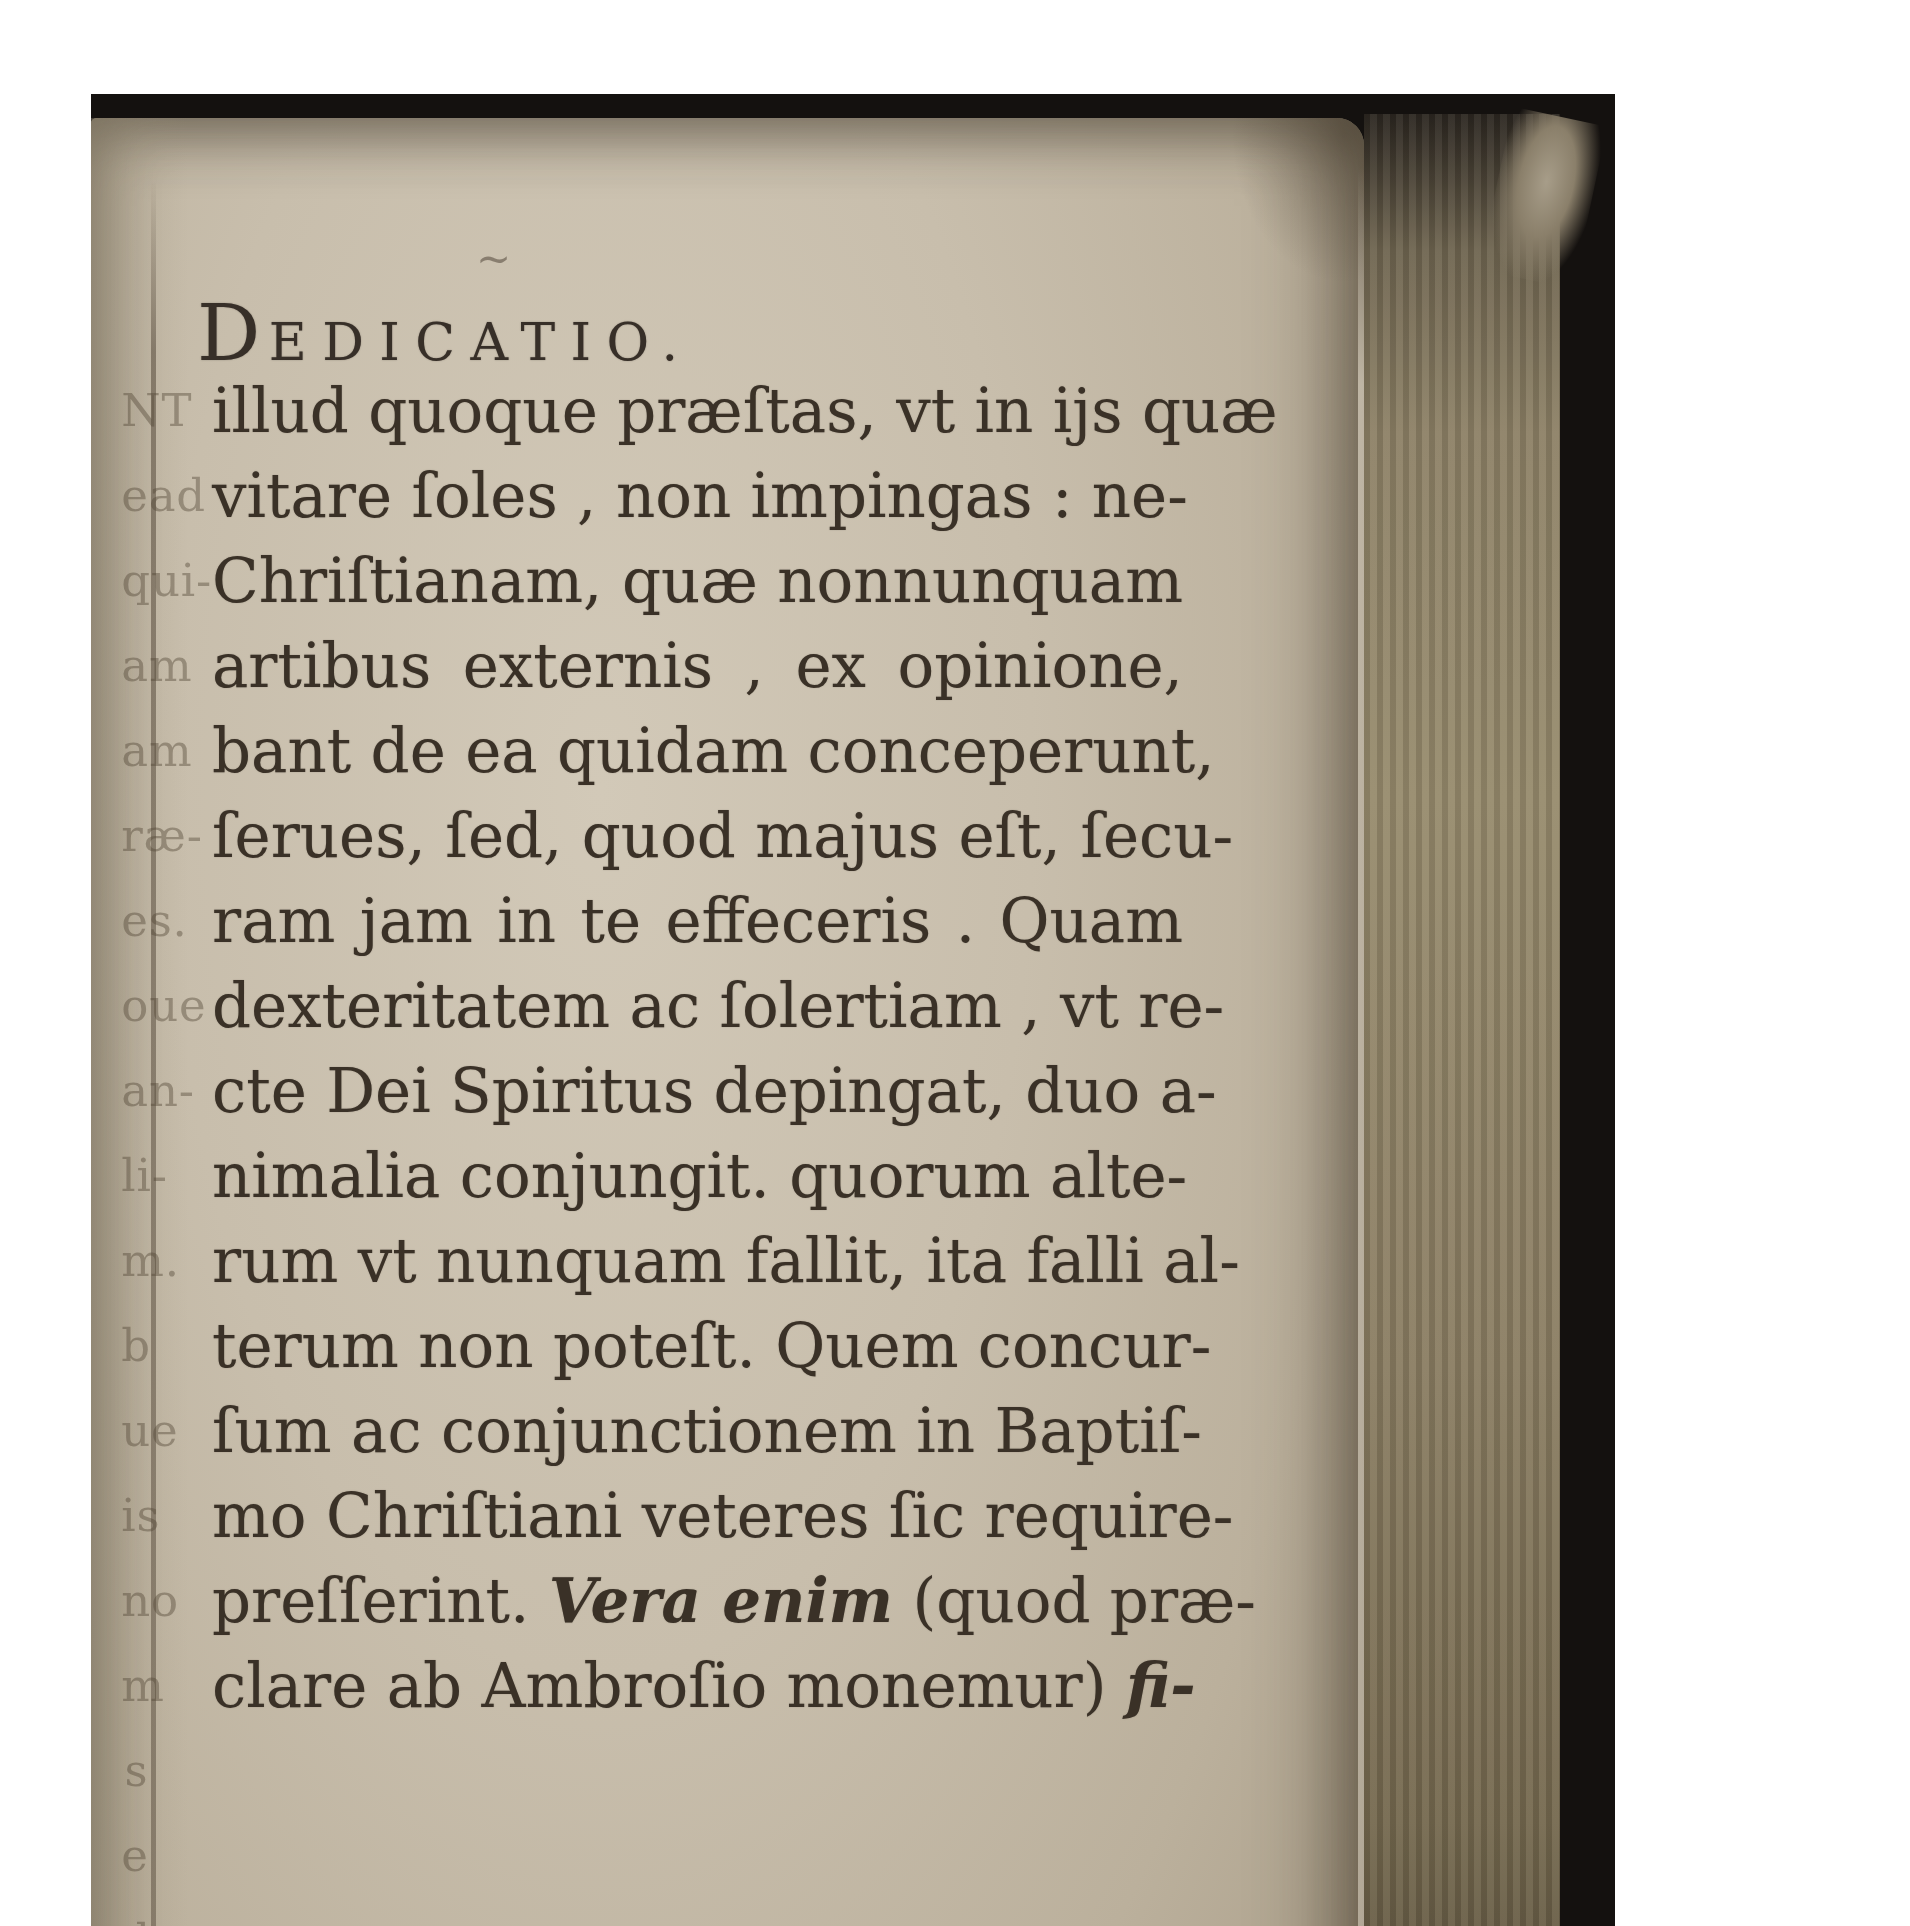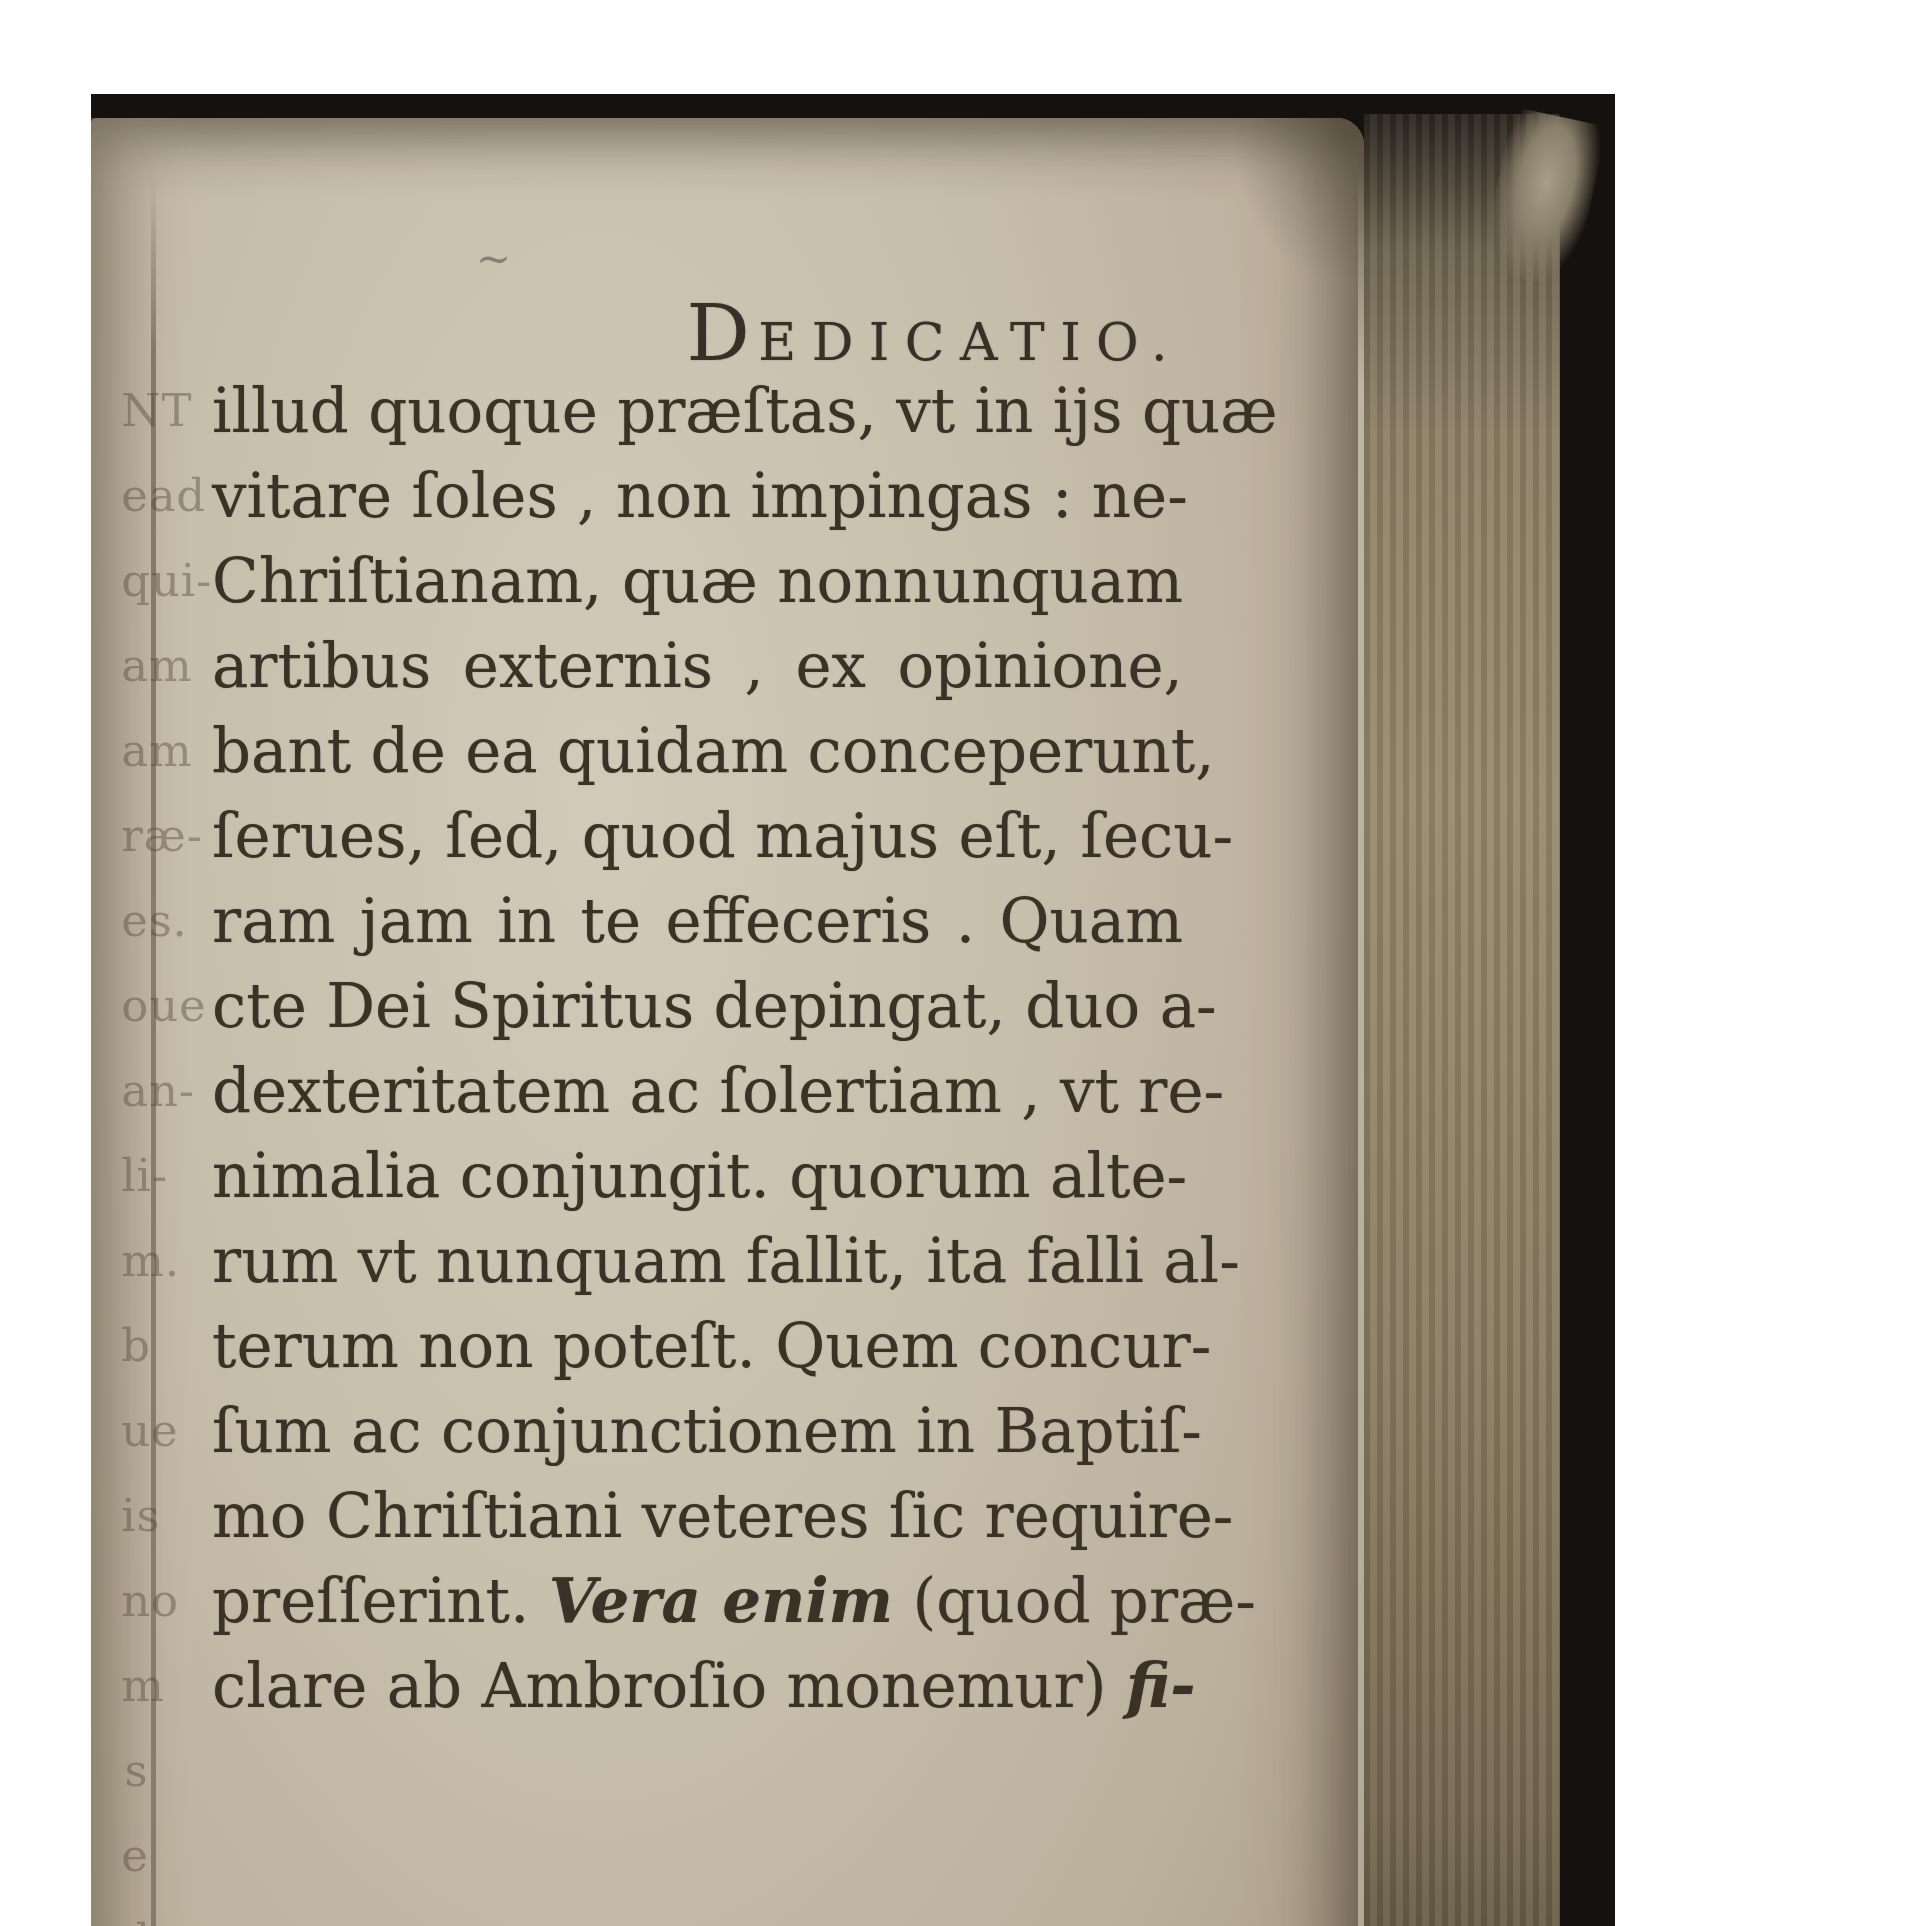--- a/index.html
+++ b/index.html
@@ -16,21 +16,21 @@
                    inset 19px 0 54px rgba(95,85,64,.20),
                    inset 0 -23px 62px rgba(70,60,44,.22);}
   .leafstrip{position:absolute;left:0;top:0;width:97px;height:100%;
         background:linear-gradient(90deg, rgba(150,140,118,.38), rgba(150,140,118,0));}
   .crease{position:absolute;left:60px;top:62px;width:5px;height:2142px;
         background:linear-gradient(180deg, rgba(70,58,44,0) 0%, rgba(70,58,44,.48) 8%, rgba(70,58,44,.42) 86%, rgba(70,58,44,0) 100%);}
   .fragments{position:absolute;left:2.3px;top:250px;width:55px;text-align:right;}
   .frag{height:85px;line-height:85px;font-size:45px;color:rgba(82,68,52,.42);letter-spacing:0.8px;
         filter:blur(0.6px);margin-left:28px;}
   
-  .title{position:absolute;left:106px;top:169px;width:986px;text-align:right;color:#372f28;
+  .title{position:absolute;left:106px;top:169px;width:986px;text-align:left;color:#372f28;
          text-shadow:0 0 1.5px rgba(55,47,40,.45);white-space:nowrap;}
   .tin{font-size:79px;}
   .trest{font-size:52px;letter-spacing:15.4px;margin-left:8.5px;}
   .squiggle{position:absolute;left:385px;top:116px;font-size:42px;color:rgba(70,58,45,.5);}
   
   .textblock{position:absolute;left:106px;top:250px;width:986px;color:#3a3127;}
   .bline{height:85px;line-height:85px;font-size:61px;white-space:nowrap;
          text-align:justify;text-align-last:justify;text-justify:inter-word;
          text-shadow:0 0 1.2px rgba(58,49,39,.40);margin-left:15px;}
   .it{font-style:italic;font-weight:bold;}
@@ -84,22 +84,22 @@
       <div class="title"><span class="tin">D</span><span class="trest">EDICATIO.</span></div>
 
       <div class="textblock" id="textblock">
           <div class="bline"><span>illud quoque præſtas, vt in ijs quæ</span></div>
           <div class="bline"><span>vitare ſoles ,  non impingas : ne-</span></div>
           <div class="bline"><span>Chriſtianam, quæ nonnunquam</span></div>
           <div class="bline"><span>artibus externis , ex opinione,</span></div>
           <div class="bline"><span>bant de ea quidam conceperunt,</span></div>
           <div class="bline"><span>ſerues, ſed, quod majus eſt, ſecu-</span></div>
           <div class="bline"><span>ram jam in te effeceris .  Quam</span></div>
+          <div class="bline"><span>dexteritatem ac ſolertiam , vt re-</span></div>
           <div class="bline"><span>cte Dei Spiritus depingat, duo a-</span></div>
-          <div class="bline"><span>dexteritatem ac ſolertiam , vt re-</span></div>
           <div class="bline"><span>nimalia conjungit.  quorum alte-</span></div>
           <div class="bline"><span>rum vt nunquam fallit, ita falli al-</span></div>
           <div class="bline"><span>terum non poteſt. Quem concur-</span></div>
           <div class="bline"><span>ſum ac conjunctionem in Baptiſ-</span></div>
           <div class="bline"><span>mo Chriſtiani veteres ſic require-</span></div>
           <div class="bline"><span>preſſerint. </span><span class="it">Vera enim</span><span> (quod præ-</span></div>
           <div class="bline"><span>clare ab Ambroſio monemur) </span><span class="it">fi-</span></div>
         </div>
 
     </div>

